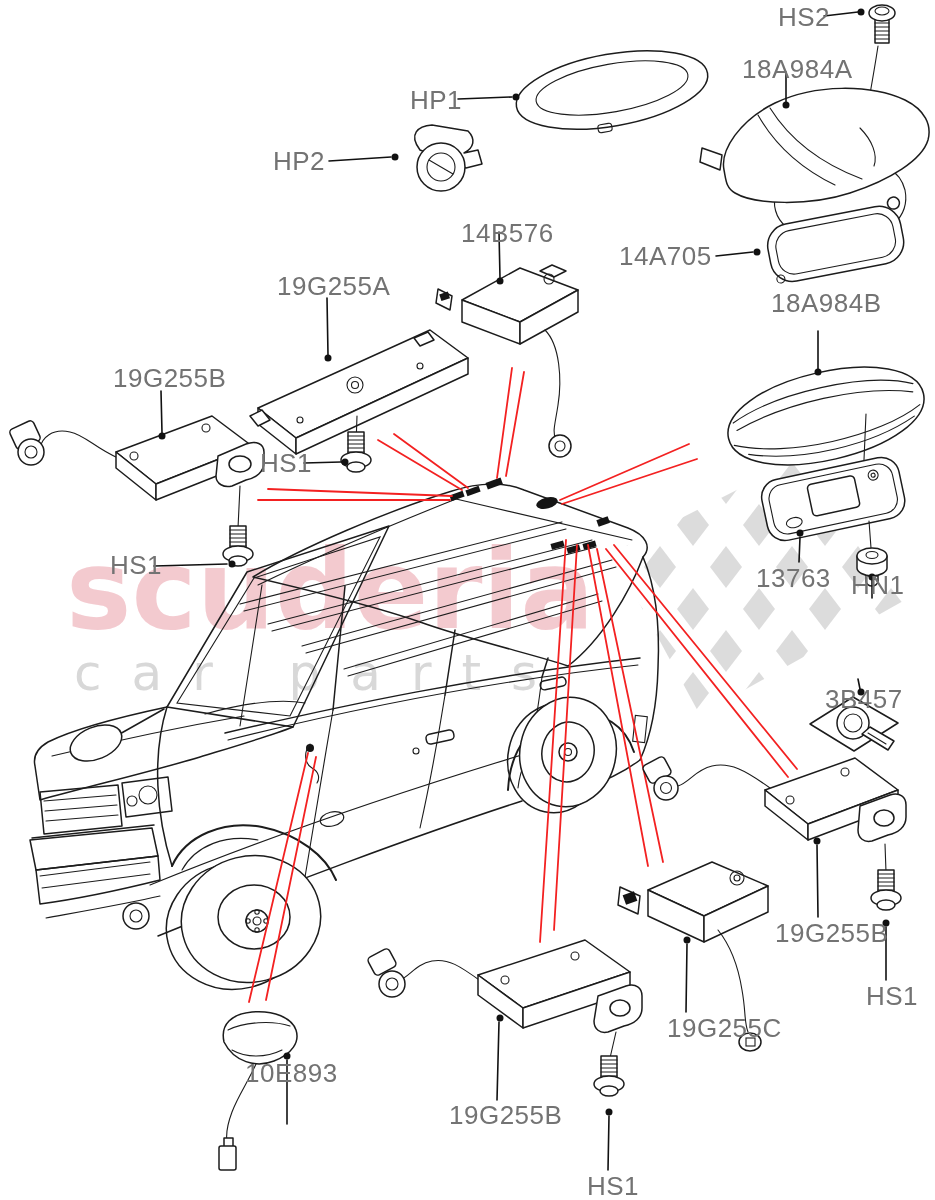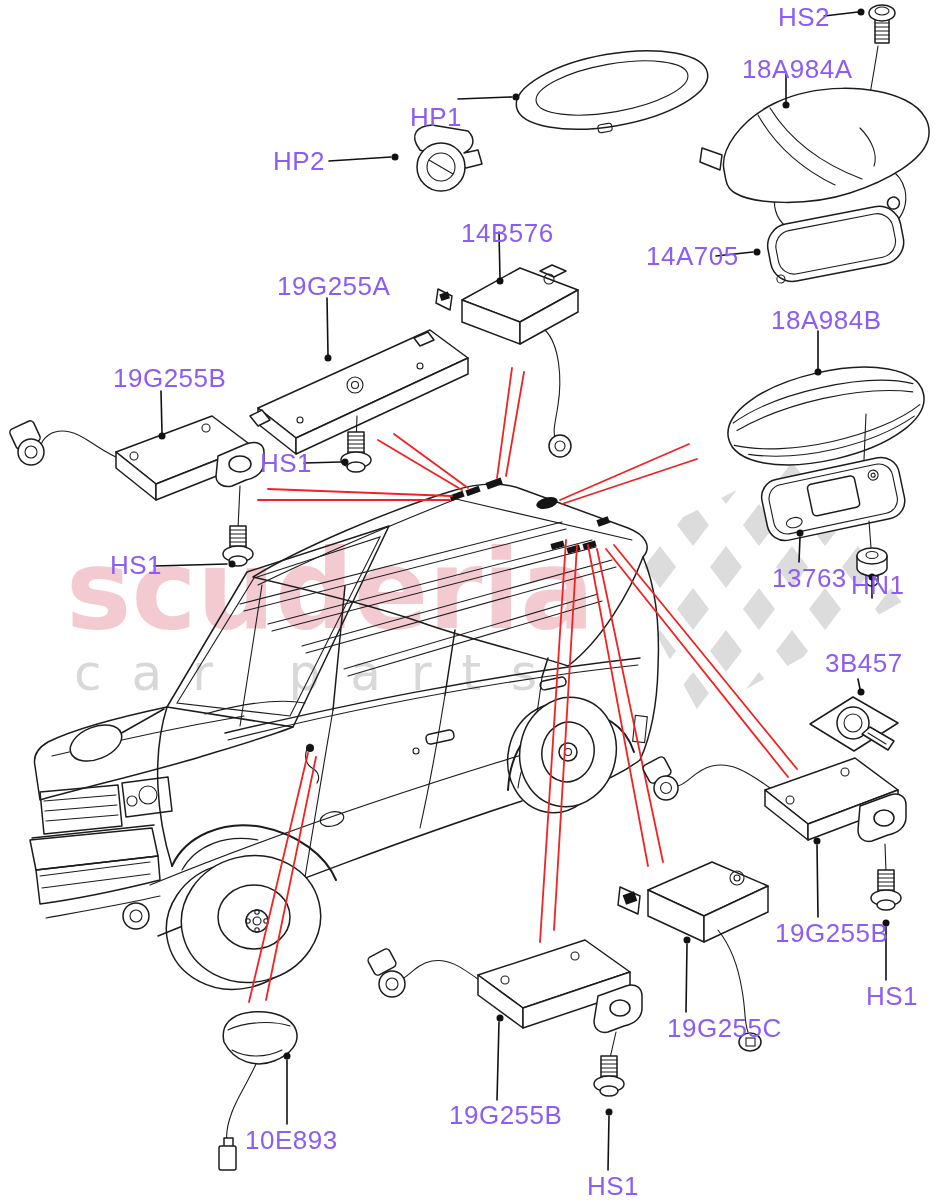--- a/index.html
+++ b/index.html
@@ -1,20 +1,20 @@
 <!DOCTYPE html>
 <html><head>
 <meta charset="utf-8">
 <style>
   html,body{margin:0;padding:0;background:#ffffff;}
   body{width:935px;height:1200px;position:relative;overflow:hidden;
        font-family:"Liberation Sans",sans-serif;}
   .stage{position:absolute;left:0;top:0;width:935px;height:1200px;background:#ffffff;}
   svg.art{position:absolute;left:0;top:0;}
-  .plabel{position:absolute;font-size:26px;line-height:1.05;color:#8b5cf6;
+  .plabel{position:absolute;font-size:26px;line-height:1.05;color:#737373;
           white-space:nowrap;letter-spacing:0.5px;}
   .wm-brand{font-family:"DejaVu Sans",sans-serif;font-weight:bold;font-size:110px;
             fill:#f1bdc4;opacity:.8;}
   .wm-tag{font-family:"DejaVu Sans",sans-serif;font-size:50px;letter-spacing:30px;
           fill:#d6d6d6;opacity:.95;}
   .ln{stroke:#1c1c1c;stroke-width:1.5;fill:none;stroke-linecap:round;stroke-linejoin:round;}
   .lnf{stroke:#1c1c1c;stroke-width:1.5;fill:#ffffff;stroke-linecap:round;stroke-linejoin:round;}
   .thin{stroke:#1c1c1c;stroke-width:1.1;fill:none;stroke-linecap:round;}
   .blk{fill:#141414;stroke:none;}
   .red{stroke:#f32121;stroke-width:1.8;fill:none;stroke-linecap:round;}
@@ -394,31 +394,31 @@
         <circle class="dot" cx="500" cy="1018" r="3.5"></circle>
     <line class="leader" x1="608" y1="1170" x2="609" y2="1116"></line>
         <circle class="dot" cx="609" cy="1112" r="3.5"></circle>
     <line class="leader" x1="287" y1="1124" x2="287" y2="1060"></line>
         <circle class="dot" cx="287" cy="1056" r="3.5"></circle>
   </g>
 </svg>
 
 <div class="plabel" style="left:778px;top:4px">HS2</div>
 <div class="plabel" style="left:742px;top:56px">18A984A</div>
-<div class="plabel" style="left:410px;top:104px">HP1</div>
+<div class="plabel" style="left:410px;top:87px">HP1</div>
 <div class="plabel" style="left:273px;top:148px">HP2</div>
 <div class="plabel" style="left:461px;top:220px">14B576</div>
-<div class="plabel" style="left:646px;top:243px">14A705</div>
+<div class="plabel" style="left:619px;top:243px">14A705</div>
 <div class="plabel" style="left:277px;top:273px">19G255A</div>
-<div class="plabel" style="left:771px;top:307px">18A984B</div>
+<div class="plabel" style="left:771px;top:290px">18A984B</div>
 <div class="plabel" style="left:113px;top:365px">19G255B</div>
 <div class="plabel" style="left:260px;top:450px">HS1</div>
 <div class="plabel" style="left:110px;top:552px">HS1</div>
-<div class="plabel" style="left:772px;top:565px">13763</div>
+<div class="plabel" style="left:756px;top:565px">13763</div>
 <div class="plabel" style="left:851px;top:572px">HN1</div>
-<div class="plabel" style="left:825px;top:650px">3B457</div>
+<div class="plabel" style="left:825px;top:686px">3B457</div>
 <div class="plabel" style="left:775px;top:920px">19G255B</div>
 <div class="plabel" style="left:866px;top:983px">HS1</div>
 <div class="plabel" style="left:667px;top:1015px">19G255C</div>
 <div class="plabel" style="left:449px;top:1102px">19G255B</div>
 <div class="plabel" style="left:587px;top:1173px">HS1</div>
-<div class="plabel" style="left:245px;top:1127px">10E893</div>
+<div class="plabel" style="left:245px;top:1060px">10E893</div>
 </div>
 
 </body></html>

